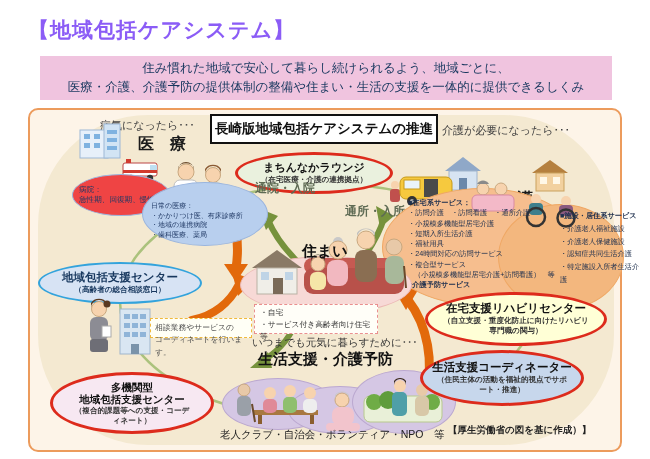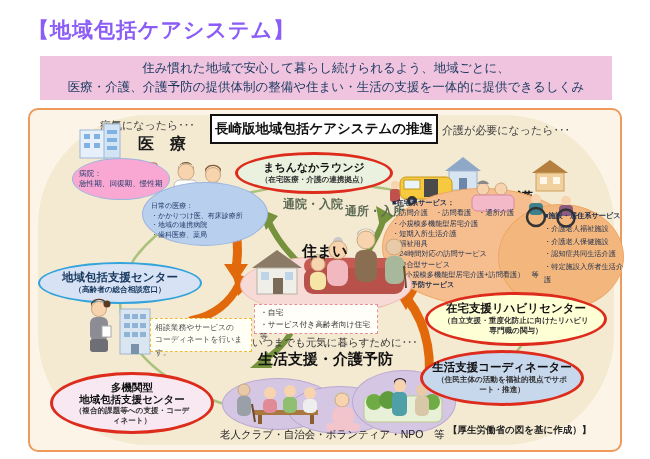--- a/index.html
+++ b/index.html
@@ -14,21 +14,21 @@
            border:2px solid #EC9B5C;border-radius:10px;}
   .blob{left:8px;top:5px;width:576px;height:330px;background:#F4E9D1;border-radius:110px;}
   .el{position:absolute;border-radius:50%;display:flex;flex-direction:column;align-items:center;
       justify-content:center;text-align:center;box-sizing:border-box;}
   .red-ring{border:3px solid #DD2B1C;}
   .hbox{left:180px;top:4px;width:228px;height:30px;background:#fff;border:2px solid #111;
         display:flex;align-items:center;justify-content:center;font-size:13.5px;font-weight:bold;color:#111;text-align:center;}
   .t-trigger{font-size:11px;color:#3F3F3F;}
   .t-domain{font-size:16px;font-weight:bold;color:#1a1a1a;}
   .t-flow{font-size:12px;color:#5E6B54;font-weight:bold;}
-  .small-list{font-size:7.2px;color:#20314F;line-height:10.3px;text-align:left;}
+  .small-list{font-size:7.2px;color:#20314F;line-height:10.3px;text-align:left;margin-left:16px;}
   .dash-pink{border:1.5px dashed #E98F8F;background:#FFFEF8;}
   .dash-yellow{border:1.5px dashed #F0B93C;background:#FFFFF6;}
   .note-txt{font-size:7.8px;color:#4A4A4A;line-height:1.6;text-align:left;}
   .ell-title{font-size:11.5px;font-weight:bold;color:#111;line-height:1.2;}
   .ell-sub{font-size:7.6px;color:#333;line-height:1.3;font-weight:bold;}
   svg{display:block;}
 </style>
 </head>
 <body>
 
@@ -89,21 +89,21 @@
     </svg>
     <svg class="abs" style="left:92px;top:48px;" width="42" height="24">
       <rect x="1" y="5" width="34" height="13" rx="2" fill="#FFFFFF" stroke="#B44"></rect>
       <rect x="1" y="12" width="34" height="3" fill="#D23B2F"></rect>
       <rect x="28" y="7" width="7" height="5" fill="#BFE0F2"></rect>
       <circle cx="9" cy="20" r="3.2" fill="#333"></circle>
         <circle cx="28" cy="20" r="3.2" fill="#333"></circle>
       <rect x="4" y="1" width="5" height="4" fill="#D23B2F"></rect>
     </svg>
 
-    <div class="el" style="left:42px;top:48px;width:98px;height:42px;background:#f9a8d4;border:1px solid #9AB5DE;">
+    <div class="el" style="left:42px;top:64px;width:98px;height:42px;background:#ef4444;border:1px solid #9AB5DE;">
       <div style="font-size:7.6px;color:#1F3864;text-align:left;width:84px;">
         <div>病院：</div>
         <div>急性期、回復期、慢性期</div>
       </div>
     </div>
 
     <svg class="abs" style="left:138px;top:50px;" width="62" height="52">
       <circle cx="18" cy="12" r="8" fill="#F7D3AE" stroke="#C9A87F"></circle>
       <path d="M 10 10 A 8 8 0 0 1 26 10 L 26 7 A 9 7 0 0 0 10 7 Z" fill="#6B4A2B"></path>
       <rect x="6" y="20" width="24" height="30" rx="6" fill="#FFFFFF" stroke="#BFBFBF"></rect>
@@ -119,21 +119,21 @@
         <div>・地域の連携病院</div>
         <div>・歯科医療、薬局</div>
       </div>
     </div>
 
     <div class="el red-ring" style="left:205px;top:42px;width:158px;height:42px;background:#EAF1DE;">
       <div class="ell-title" style="font-size:11px;">まちんなかラウンジ</div>
       <div class="ell-sub">（在宅医療・介護の連携拠点）</div>
     </div>
 
-    <div class="abs t-flow" style="left:225px;top:86px;margin-left:28px;">通院・入院</div>
+    <div class="abs t-flow" style="left:225px;top:70px;">通院・入院</div>
     <div class="abs t-flow" style="left:315px;top:93px;">通所・入所</div>
 
     <div class="abs t-trigger" style="left:412px;top:13px;">介護が必要になったら･･･</div>
     <div class="abs t-domain" style="left:455px;top:36px;margin-top:43px;">介　護</div>
 
     <svg class="abs" style="left:415px;top:46px;" width="36" height="36">
       <polygon points="0,15 18,1 36,15" fill="#8FA8C8"></polygon>
       <rect x="4" y="15" width="28" height="19" fill="#D7E4F2" stroke="#A0B4CC"></rect>
       <rect x="14" y="22" width="8" height="12" fill="#6B88AA"></rect>
     </svg>
@@ -246,21 +246,21 @@
         <rect x="22" y="8" width="6" height="5" fill="#8FB4D8"></rect>
       <rect x="6" y="17" width="6" height="5" fill="#8FB4D8"></rect>
         <rect x="14" y="17" width="6" height="5" fill="#8FB4D8"></rect>
         <rect x="22" y="17" width="6" height="5" fill="#8FB4D8"></rect>
       <rect x="6" y="26" width="6" height="5" fill="#8FB4D8"></rect>
         <rect x="14" y="26" width="6" height="5" fill="#8FB4D8"></rect>
         <rect x="22" y="26" width="6" height="5" fill="#8FB4D8"></rect>
       <rect x="13" y="38" width="8" height="10" fill="#7A93AA"></rect>
     </svg>
 
-    <div class="abs dash-yellow" style="left:120px;top:208px;width:102px;height:34px;padding:3px 4px;">
+    <div class="abs dash-yellow" style="left:120px;top:208px;width:102px;height:20px;padding:3px 4px;">
       <div class="note-txt">
         <div>相談業務やサービスの</div>
         <div>コーディネートを行います。</div>
       </div>
     </div>
 
     <div class="el red-ring" style="left:20px;top:262px;width:164px;height:62px;background:#F7E8F2;">
       <div class="ell-title" style="font-size:10.5px;">多機関型</div>
       <div class="ell-title" style="font-size:10.5px;">地域包括支援センター</div>
       <div class="ell-sub" style="width:118px;">（複合的課題等への支援・コーディネート）</div>

